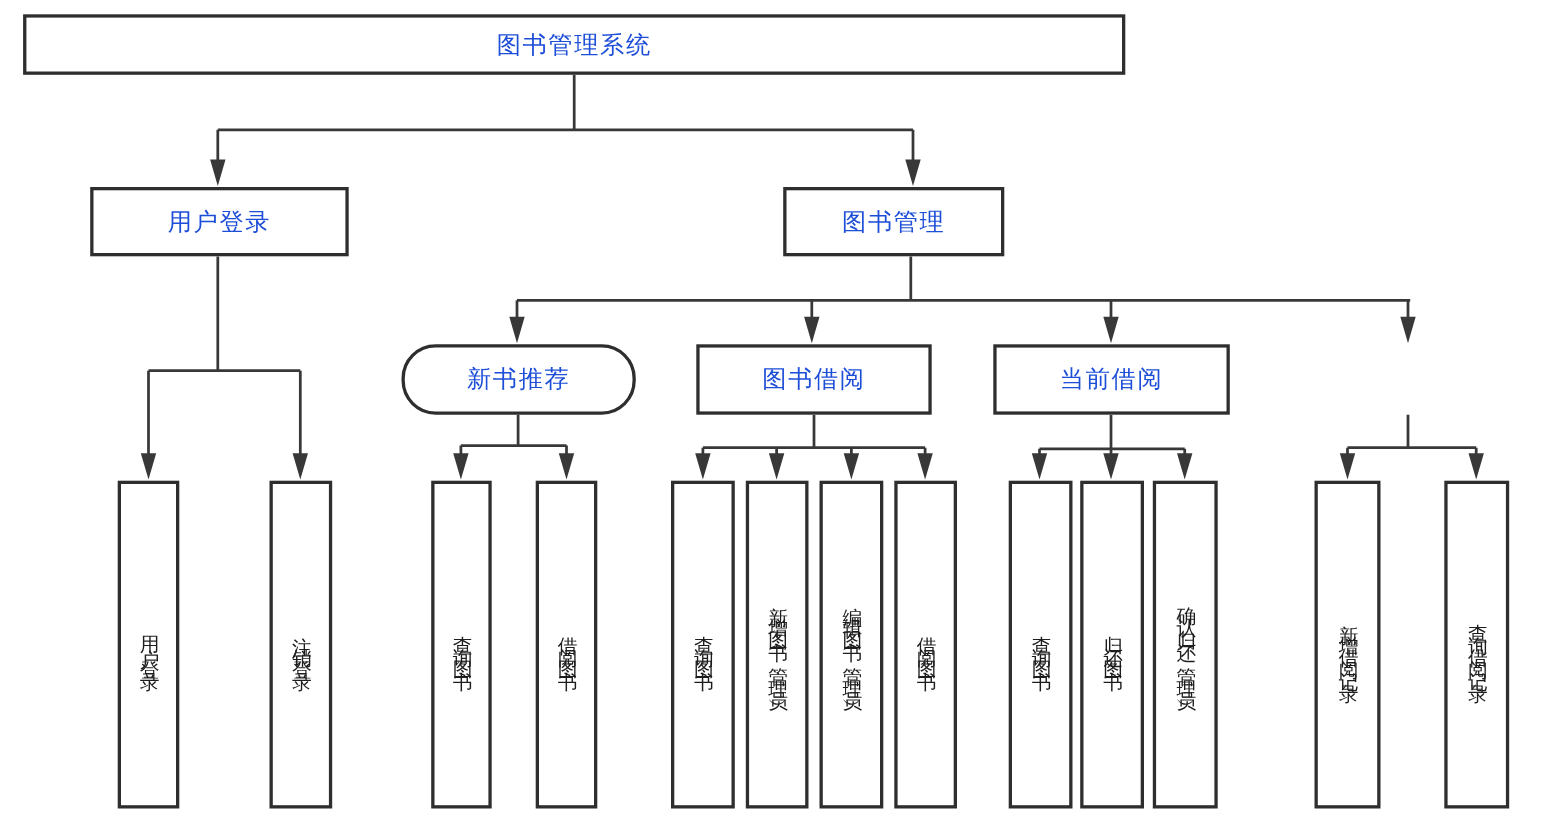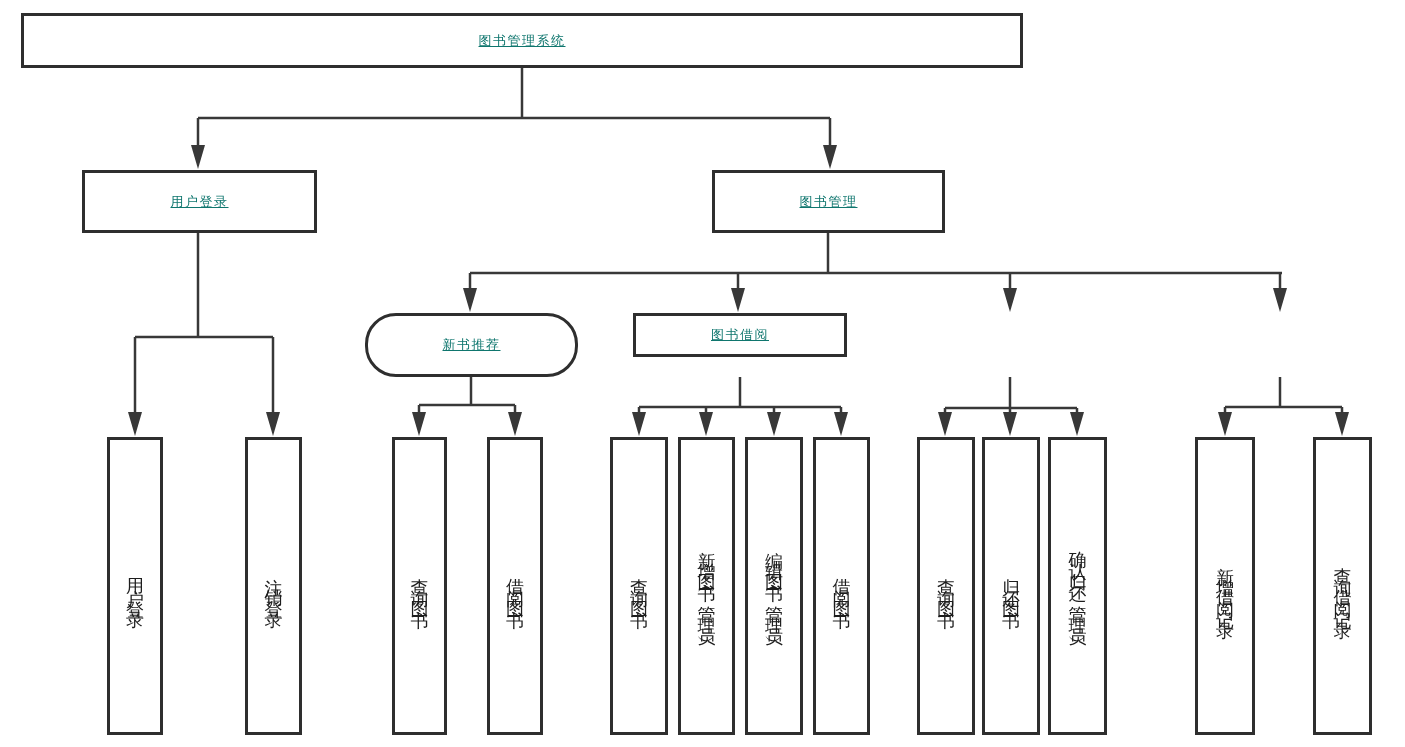--- a/index.html
+++ b/index.html
@@ -11,33 +11,33 @@
 
   svg.connectors { position:absolute; left:0; top:0; z-index:1; }
   svg.connectors path { stroke:#383838; stroke-width:2.5; fill:none; }
   svg.connectors polygon { fill:#383838; stroke:none; }
 
   .node {
     position:absolute; box-sizing:border-box; z-index:2;
     background:#ffffff; border:3px solid #2e2e2e;
     display:flex; align-items:center; justify-content:center;
   }
-  .hbox { font-size:13px; color:#0f766e; letter-spacing:1.5px;text-decoration:underline; }
+  .hbox { font-size:22px; color:#1d4ed8; letter-spacing:1.5px; }
   .vbox .vtext {
     writing-mode:vertical-rl; text-orientation:mixed;
     font-size:18px; letter-spacing:11px; line-height:1;
     color:#1d1d1d;
   }
 
   
   .root        { left:21px;   top:13px;  width:1002px; height:55px; }
   .user-login  { left:82px;   top:170px; width:235px;  height:63px; }
-  .book-mgmt   { left:712px;  top:170px; width:233px;  height:63px; }
+  .book-mgmt   { left:712px;  top:170px; width:201px;  height:63px; }
   .new-rec     { left:365px;  top:313px; width:213px;  height:64px;border-radius:31px; }
-  .book-borrow { left:633px;  top:313px; width:214px;  height:44px; }
+  .book-borrow { left:633px;  top:313px; width:214px;  height:64px; }
   .cur-borrow  { left:903px;  top:313px; width:215px;  height:64px; }
   .borrow-rec  { left:1173px; top:313px; width:214px;  height:64px; }
 
   
   .leaf { top:437px; height:298px; }
   .lf1  { left:107px;  width:56px; }
   .lf2  { left:245px;  width:57px; }
   .lf3  { left:392px;  width:55px; }
   .lf4  { left:487px;  width:56px; }
   .lf5  { left:610px;  width:58px; }
@@ -146,20 +146,23 @@
   <div class="node hbox book-mgmt">
     <span>图书管理</span>
   </div>
 
   <div class="node hbox new-rec">
     <span>新书推荐</span>
   </div>
   <div class="node hbox book-borrow">
     <span>图书借阅</span>
   </div>
+  <div class="node hbox cur-borrow">
+    <span>当前借阅</span>
+  </div>
 
   <div class="node vbox leaf lf1">
     <span class="vtext">用户登录</span>
   </div>
   <div class="node vbox leaf lf2">
     <span class="vtext">注销登录</span>
   </div>
   <div class="node vbox leaf lf3">
     <span class="vtext">查询图书</span>
   </div>

